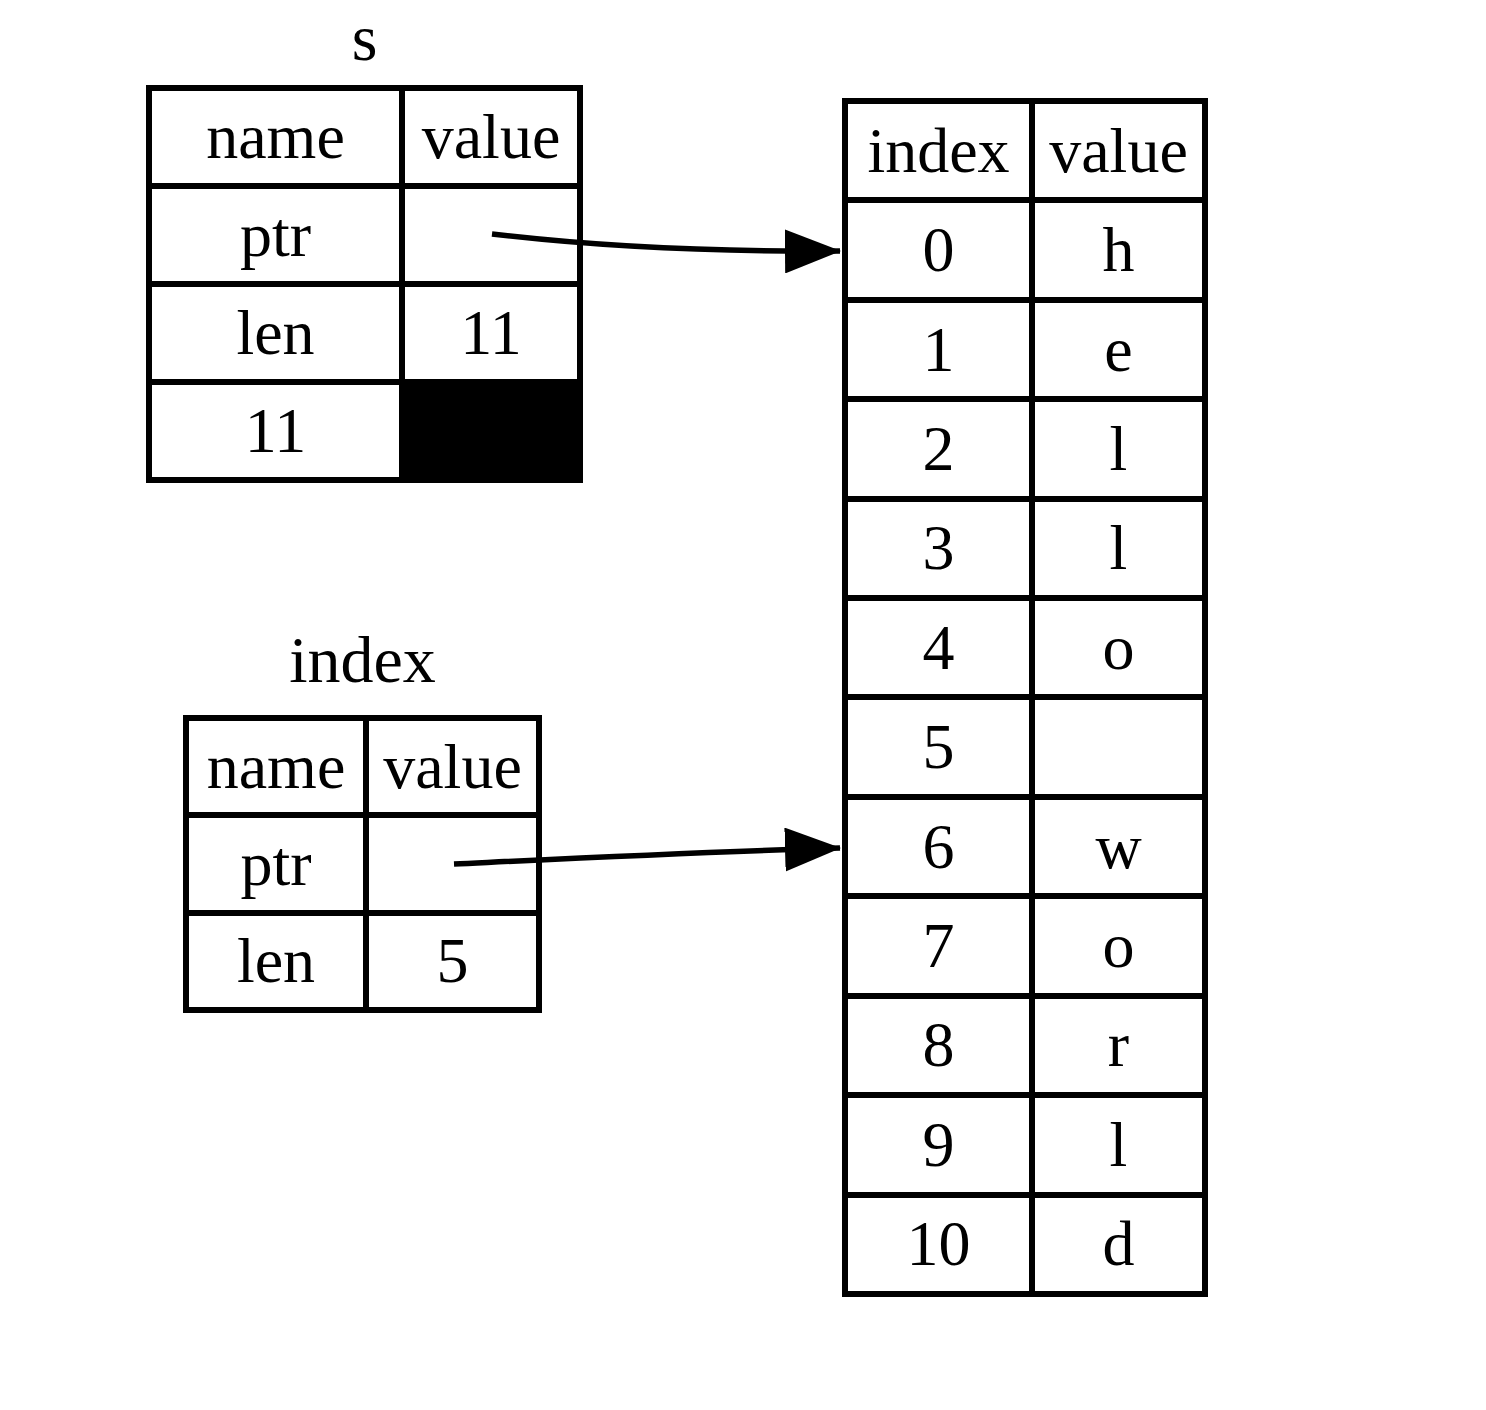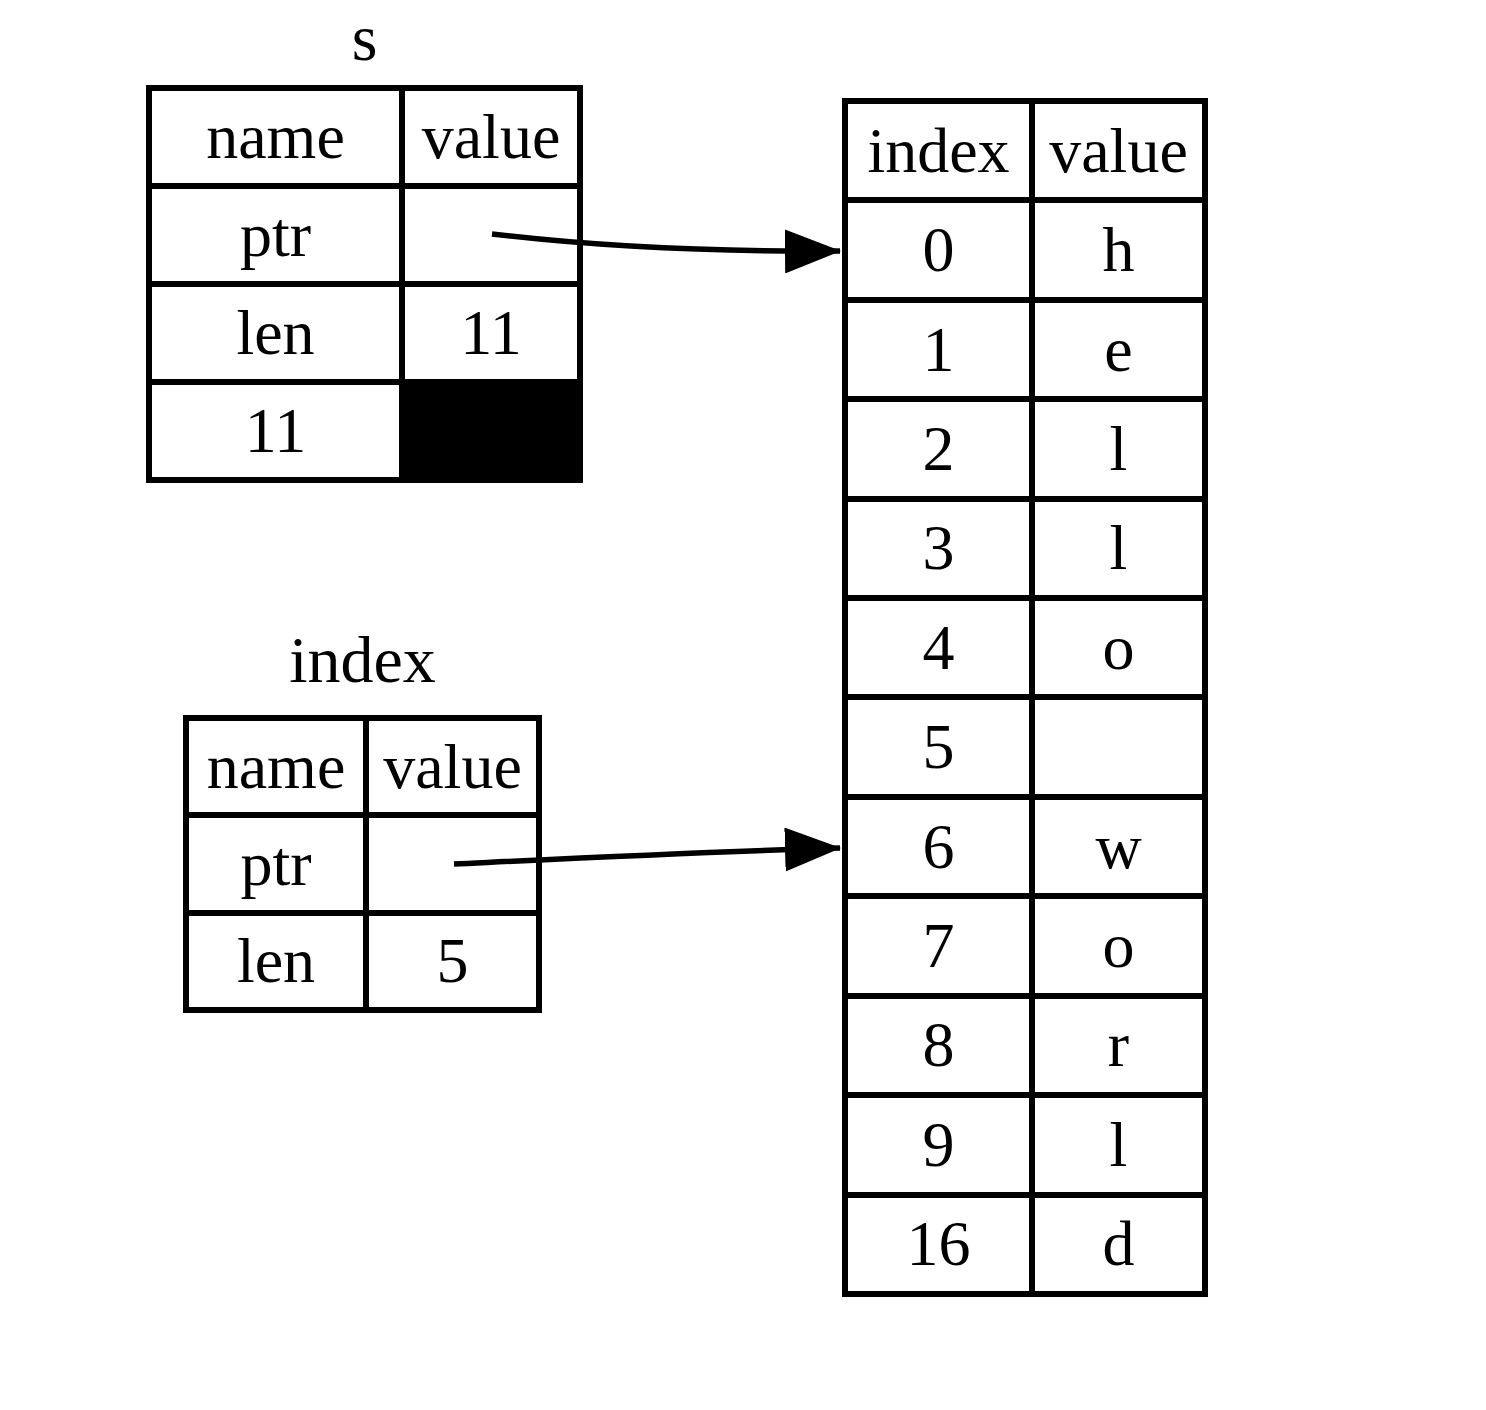--- a/index.html
+++ b/index.html
@@ -102,21 +102,21 @@
     <div class="cell">5</div>
     <div class="cell"></div>
     <div class="cell">6</div>
     <div class="cell">w</div>
     <div class="cell">7</div>
     <div class="cell">o</div>
     <div class="cell">8</div>
     <div class="cell">r</div>
     <div class="cell">9</div>
     <div class="cell">l</div>
-    <div class="cell">16</div>
+    <div class="cell">10</div>
     <div class="cell">d</div>
   </div>
 
   <svg class="arrow-layer" width="1486" height="1410" viewBox="0 0 1486 1410">
     <defs>
       <marker id="arrowhead" viewBox="0 0 56 44" markerWidth="56" markerHeight="44" refX="55" refY="22" orient="auto" markerUnits="userSpaceOnUse">
         <path d="M0,0 L56,22 L0,44 Z" fill="#000000"></path>
       </marker>
     </defs>
     <path d="M492,234 C610,248 720,252 840,251" fill="none" stroke="#000000" stroke-width="5.5" marker-end="url(#arrowhead)"></path>

